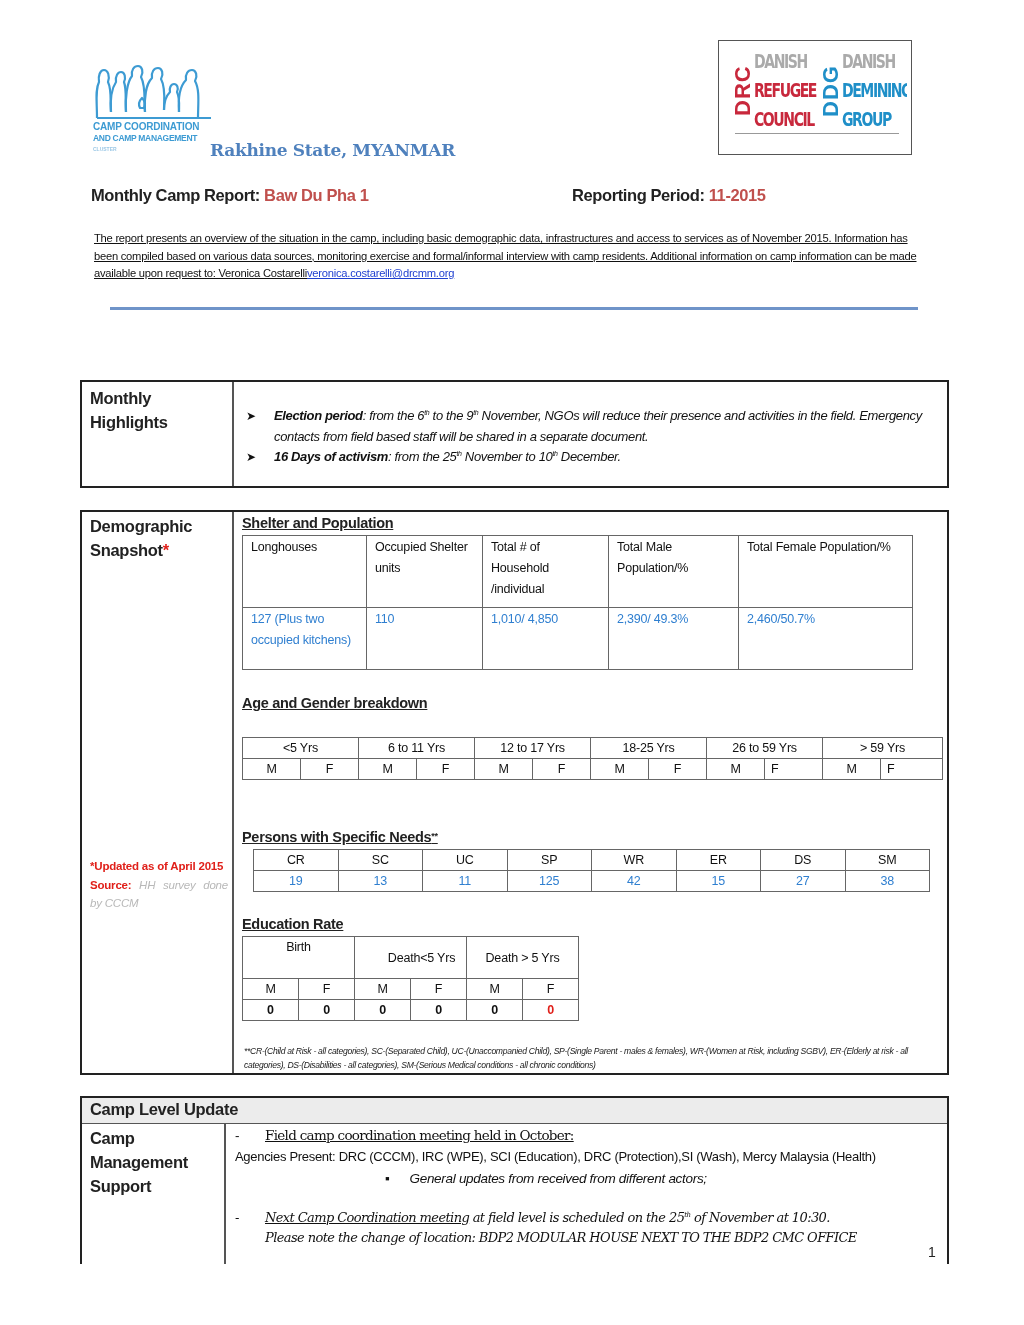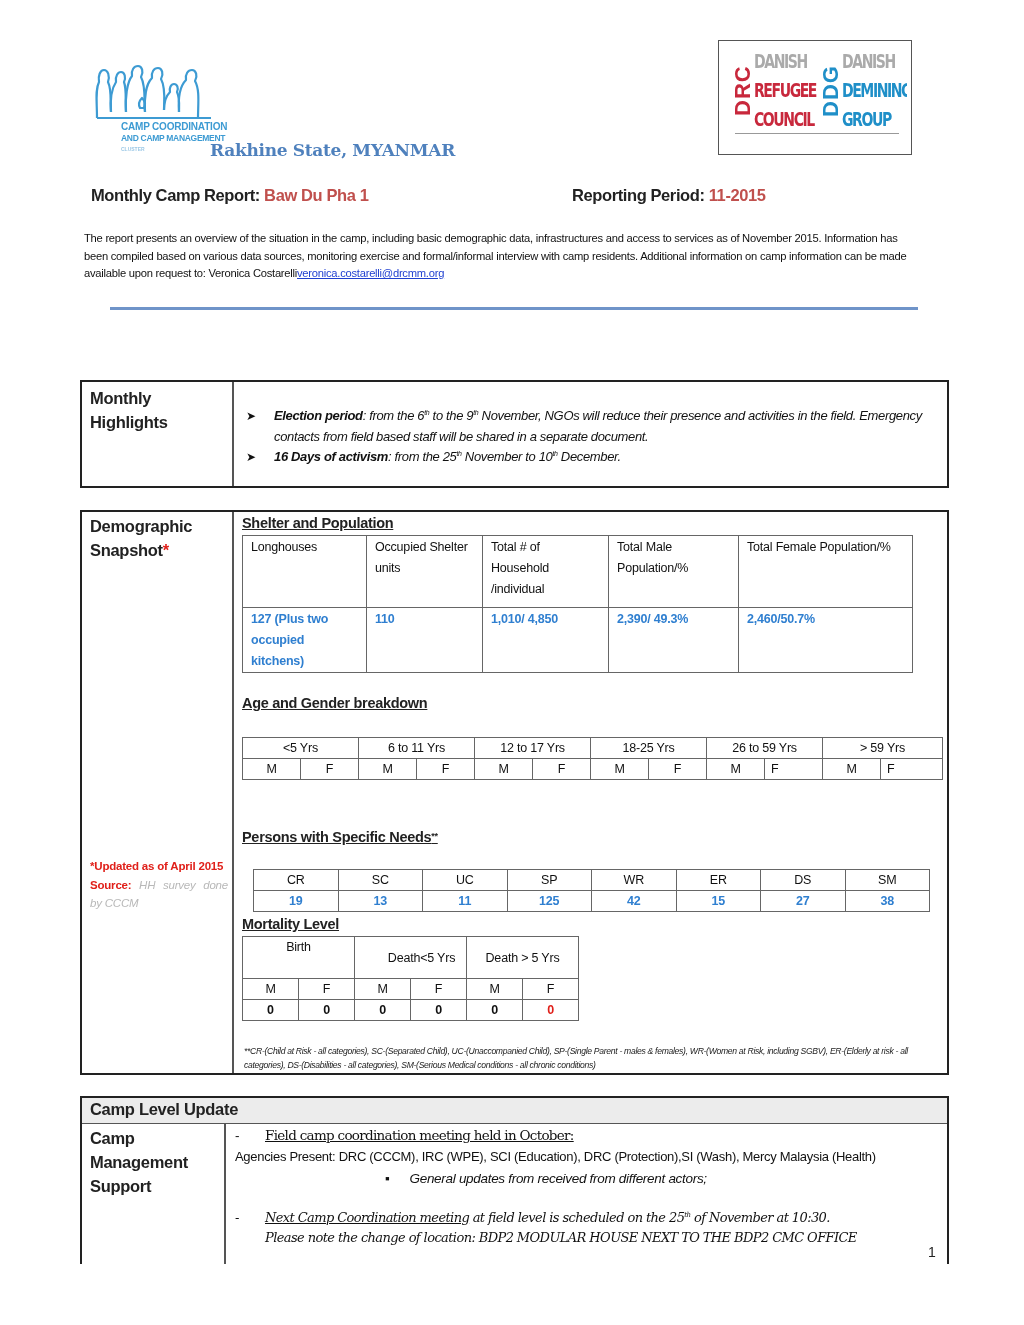--- a/index.html
+++ b/index.html
@@ -4,40 +4,40 @@
 <style>
   * { box-sizing: border-box; margin: 0; padding: 0; }
   html, body { width: 1024px; height: 1325px; background: #ffffff; }
   body { position: relative; font-family: "Liberation Sans", sans-serif; color: #111; font-size: 12px; overflow: hidden; }
 
   .abs { position: absolute; }
 
   
   #cccm-logo { left: 92px; top: 60px; width: 125px; height: 96px; }
   #cccm-logo .figures { position: absolute; left: 2px; top: 2px; width: 118px; height: 58px; }
-  #cccm-logo .l1, #cccm-logo .l2, #cccm-logo .l3 { position: absolute; left: 1px; font-weight: bold; color: #3d9bd3; white-space: nowrap; margin-left: 28px; }
+  #cccm-logo .l1, #cccm-logo .l2, #cccm-logo .l3 { position: absolute; left: 1px; font-weight: bold; color: #3d9bd3; white-space: nowrap; }
   #cccm-logo .l1 { top: 61px; font-size: 10px; letter-spacing: -0.2px; }
   #cccm-logo .l2 { top: 73px; font-size: 8.5px; letter-spacing: -0.3px; }
   #cccm-logo .l3 { top: 86px; font-size: 5px; color: #9cc8e6; }
 
   #region-title { left: 210px; top: 140px; font-family: "DejaVu Serif", serif; font-size: 17px; color: #4f81bd; font-weight: bold; letter-spacing: -0.3px; }
 
   #drc-logo { left: 718px; top: 40px; width: 194px; height: 115px; border: 1.5px solid #555; background: #fff; }
   #drc-logo .col { position: absolute; top: 6px; height: 88px; }
   #drc-logo .vert { position: absolute; top: 0; width: 16px; height: 88px; font-weight: bold; font-size: 22px; line-height: 16px; writing-mode: vertical-rl; transform: rotate(180deg); text-align: center; letter-spacing: 1px; }
   #drc-logo .words { position: absolute; left: 19px; top: 0; font-family: "DejaVu Sans", sans-serif; font-weight: bold; font-size: 19.5px; line-height: 29px; letter-spacing: -2px; transform: scaleX(0.72); transform-origin: left top; white-space: nowrap; }
   #drc-logo .grey { color: #aaa; }
   #drc-logo .base { position: absolute; left: 16px; top: 92px; width: 164px; height: 1px; background: #999; }
 
   
   #report-title { left: 91px; top: 186px; font-size: 16.5px; font-weight: bold; color: #222; letter-spacing: -0.4px; }
   #report-title .val, #period .val { color: #c0504d; font-weight: bold; }
   #period { left: 572px; top: 186px; font-size: 16.5px; font-weight: bold; color: #222; letter-spacing: -0.4px; }
 
-  #intro { left: 84px; top: 230px; width: 840px; font-size: 11.2px; line-height: 17.6px; color: #111; letter-spacing: -0.25px; }
+  #intro { left: 94px; top: 230px; width: 840px; font-size: 11.2px; line-height: 17.6px; color: #111; letter-spacing: -0.25px; text-decoration: underline; }
   #intro a { color: #1f3fd0; text-decoration: underline; }
   #intro-rule { left: 110px; top: 307px; width: 808px; height: 3px; background: #6f94c9; }
 
   
   .box { position: absolute; border: 2.5px solid #222; background: #fff; margin-top: 35px; }
   .box .divider { position: absolute; top: 0; bottom: 0; width: 2px; background: #555; }
   .section-label { position: absolute; font-size: 16.5px; font-weight: bold; color: #222; line-height: 24px; letter-spacing: -0.3px; }
 
   
   #highlights { left: 80px; top: 345px; width: 869px; height: 108px; }
@@ -54,21 +54,21 @@
   #demographic .star { color: #e0201a; }
   #demo-note { left: 8px; top: 345px; width: 138px; font-size: 11.5px; line-height: 18.5px; text-align: justify; letter-spacing: -0.2px; }
   #demo-note .updated { color: #e0201a; font-weight: bold; }
   #demo-note .src-label { color: #e0201a; font-weight: bold; }
   #demo-note .src-val { color: #b8b8b8; font-style: italic; }
 
   .subhead { position: absolute; font-size: 14.5px; font-weight: bold; text-decoration: underline; color: #222; letter-spacing: -0.3px; }
 
   table.grid { position: absolute; border-collapse: collapse; table-layout: fixed; }
   table.grid td { border: 1.5px solid #666; font-size: 12.5px; padding: 0 8px; vertical-align: top; letter-spacing: -0.2px; }
-  .blue { color: #2f7fd0; font-weight: bold; }
+  .blue { color: #2f7fd0; font-weight: normal; }
   .red { color: #e0201a; font-weight: bold; }
 
   #shelter-table td { line-height: 21px; padding-top: 1px; }
   #age-table td, #psn-table td, #mort-table td { text-align: center; padding: 0 2px; height: 21px; line-height: 20px; font-size: 12.5px; }
   #mort-table td.hdr { vertical-align: middle; line-height: 20px; padding-left: 24px; }
 
   #footnote { left: 162px; top: 532px; width: 700px; font-size: 8.6px; font-style: italic; line-height: 14px; color: #222; letter-spacing: -0.3px; }
 
   
   #camp-level { left: 80px; top: 1061px; width: 869px; height: 168px; border-bottom: none; }
@@ -236,21 +236,21 @@
           <td style="text-align:left;padding-left:6px;">F</td>
       <td>M</td>
           <td style="text-align:left;padding-left:6px;">F</td>
     </tr>
   </tbody>
     </table>
 
   <div class="subhead" style="left:160px; top:317px;">
     <span>Persons with Specific Needs</span><span style="font-size:9px;vertical-align:3px;text-decoration:none;">**</span>
   </div>
-  <table id="psn-table" class="grid" style="left:171px; top:357px; width:676px;">
+  <table id="psn-table" class="grid" style="left:171px; top:337px; width:676px;">
     <colgroup>
         <col span="8" style="width:84.5px">
       </colgroup>
     <tbody>
         <tr>
       <td>CR</td>
       <td>SC</td>
       <td>UC</td>
       <td>SP</td>
       <td>WR</td>
@@ -264,21 +264,21 @@
       <td class="blue">11</td>
       <td class="blue">125</td>
       <td class="blue">42</td>
       <td class="blue">15</td>
       <td class="blue">27</td>
       <td class="blue">38</td>
     </tr>
   </tbody>
     </table>
 
-  <div class="subhead" style="left:160px; top:404px;">Mortality Level</div>
+  <div class="subhead" style="left:160px; top:404px;">Education Rate</div>
   <table id="mort-table" class="grid" style="left:160px; top:424px; width:337px;">
     <colgroup>
         <col span="6" style="width:56px">
       </colgroup>
     <tbody>
         <tr style="height:42px;">
       <td colspan="2" style="vertical-align:top;">Birth</td>
       <td colspan="2" class="hdr">Death&lt;5 Yrs</td>
       <td colspan="2" class="hdr" style="padding:0 16px;">Death &gt; 5 Yrs</td>
     </tr>

